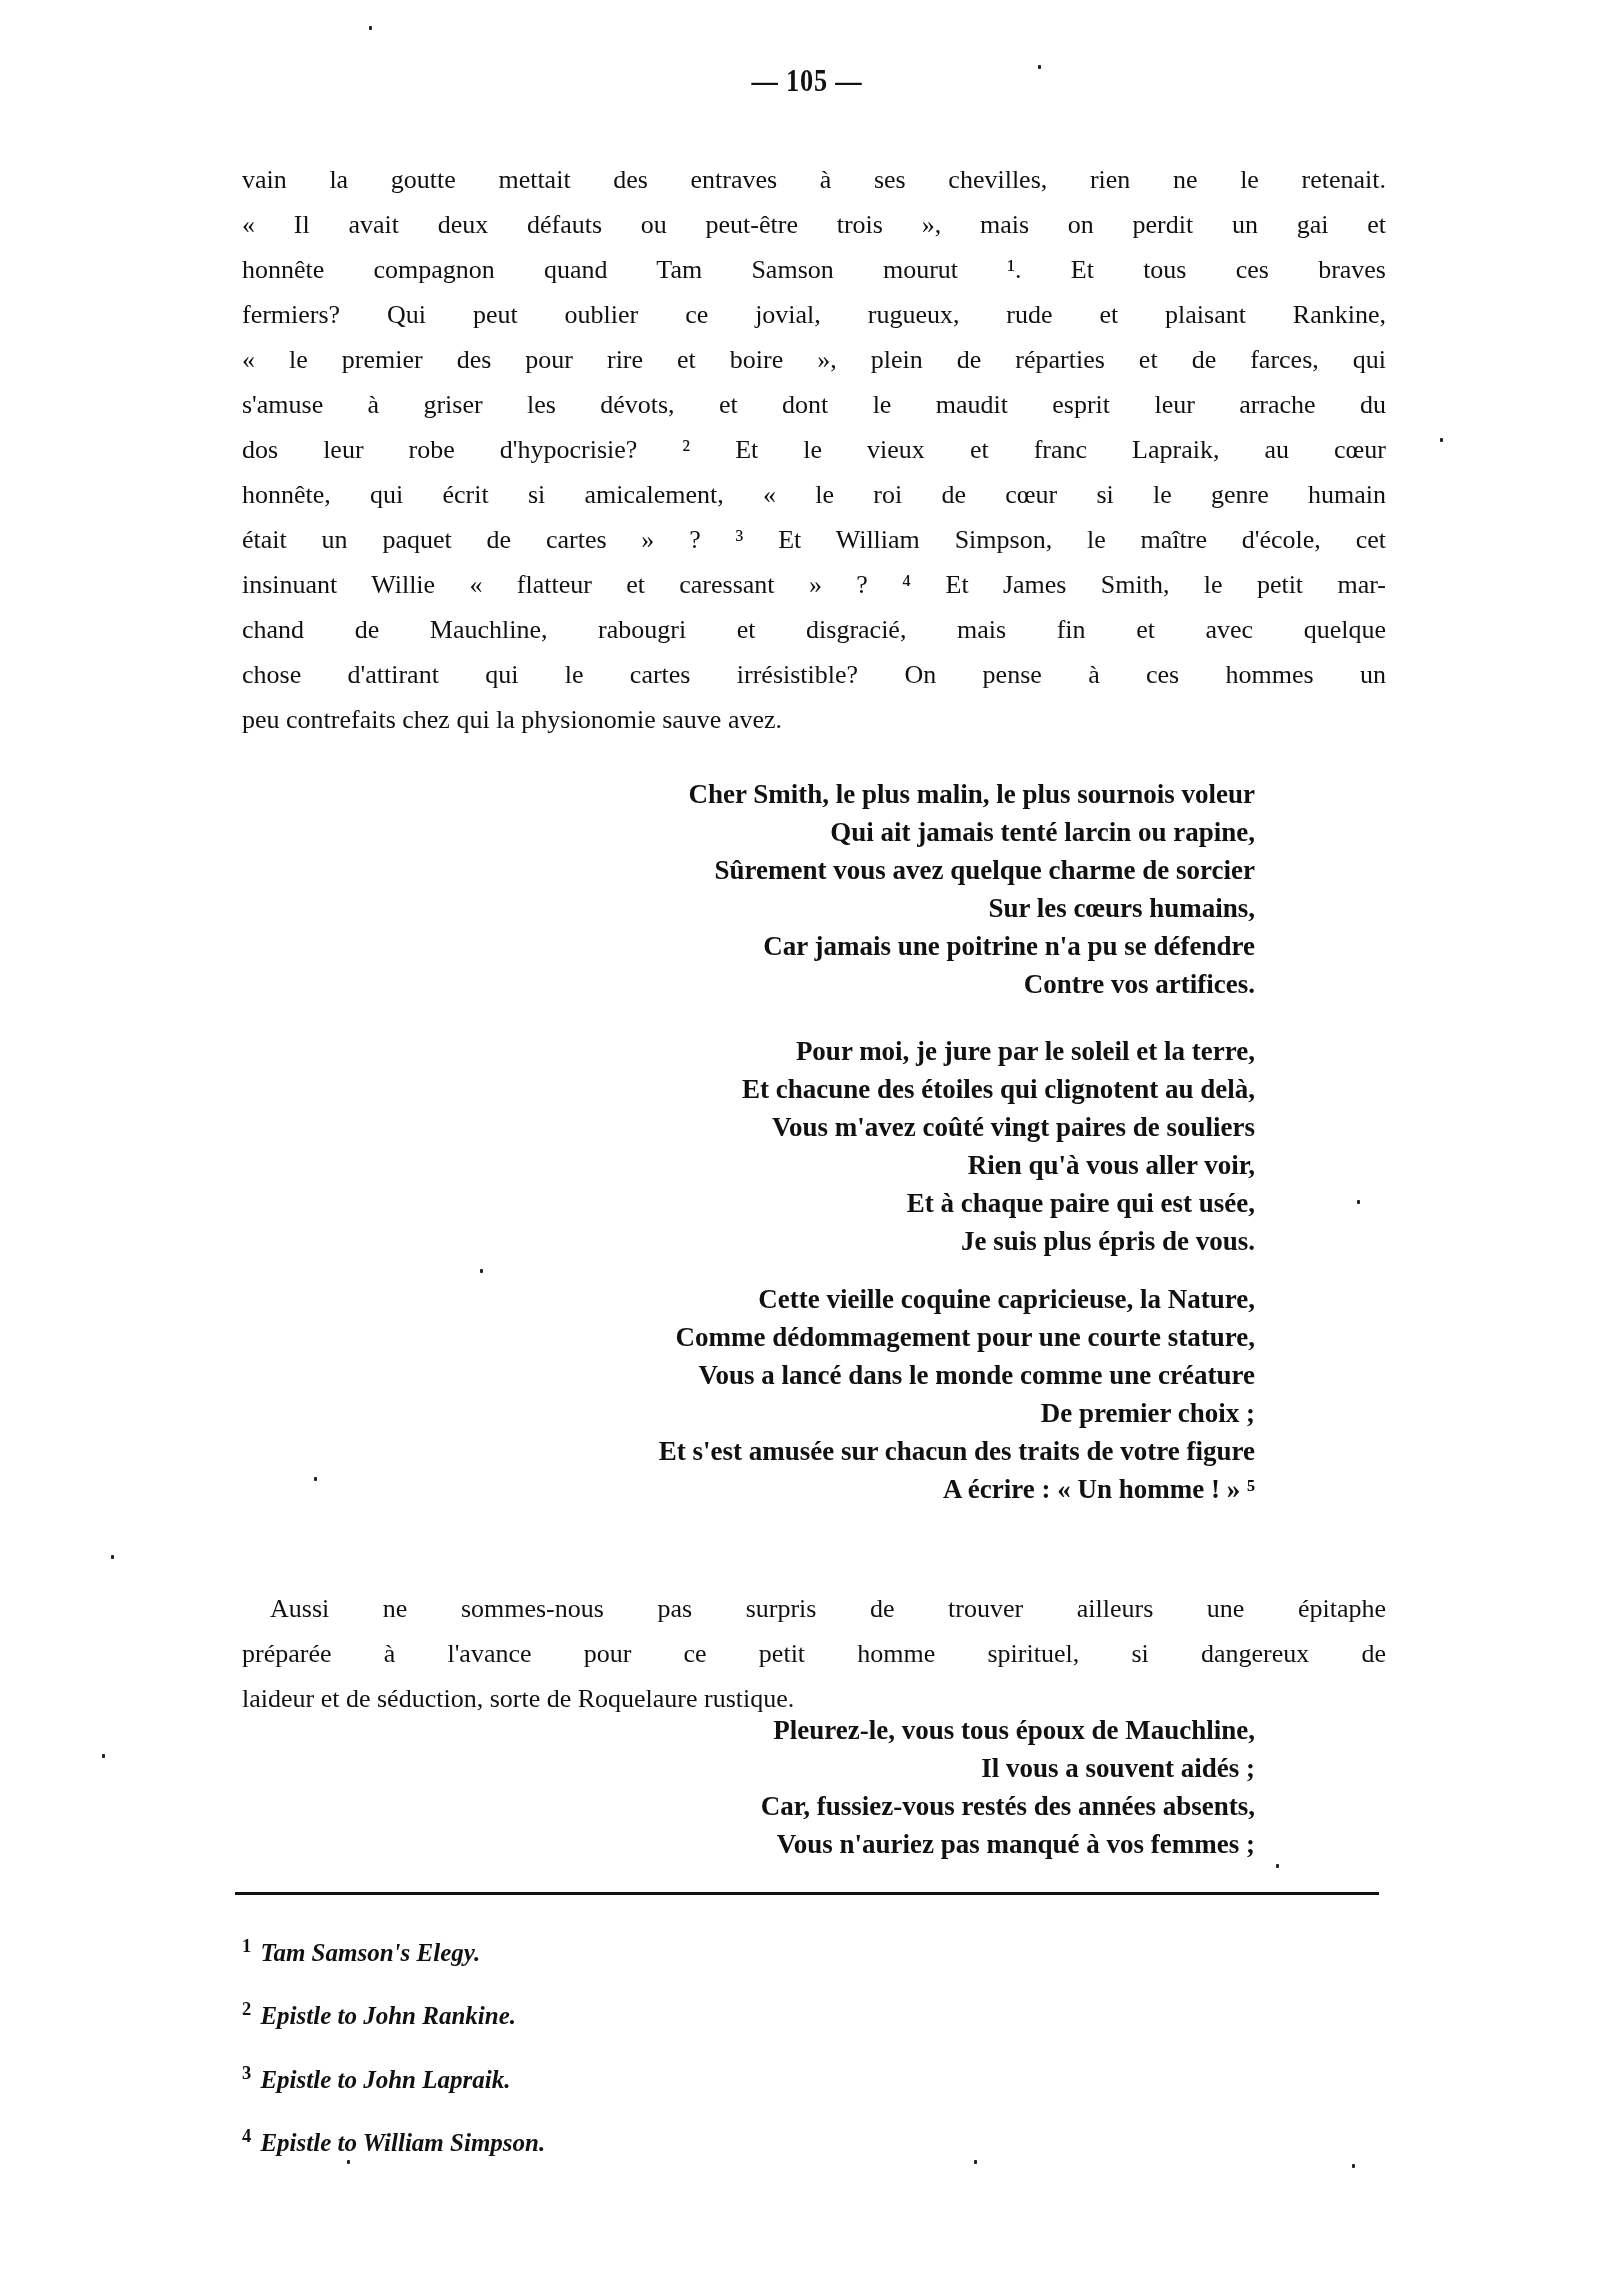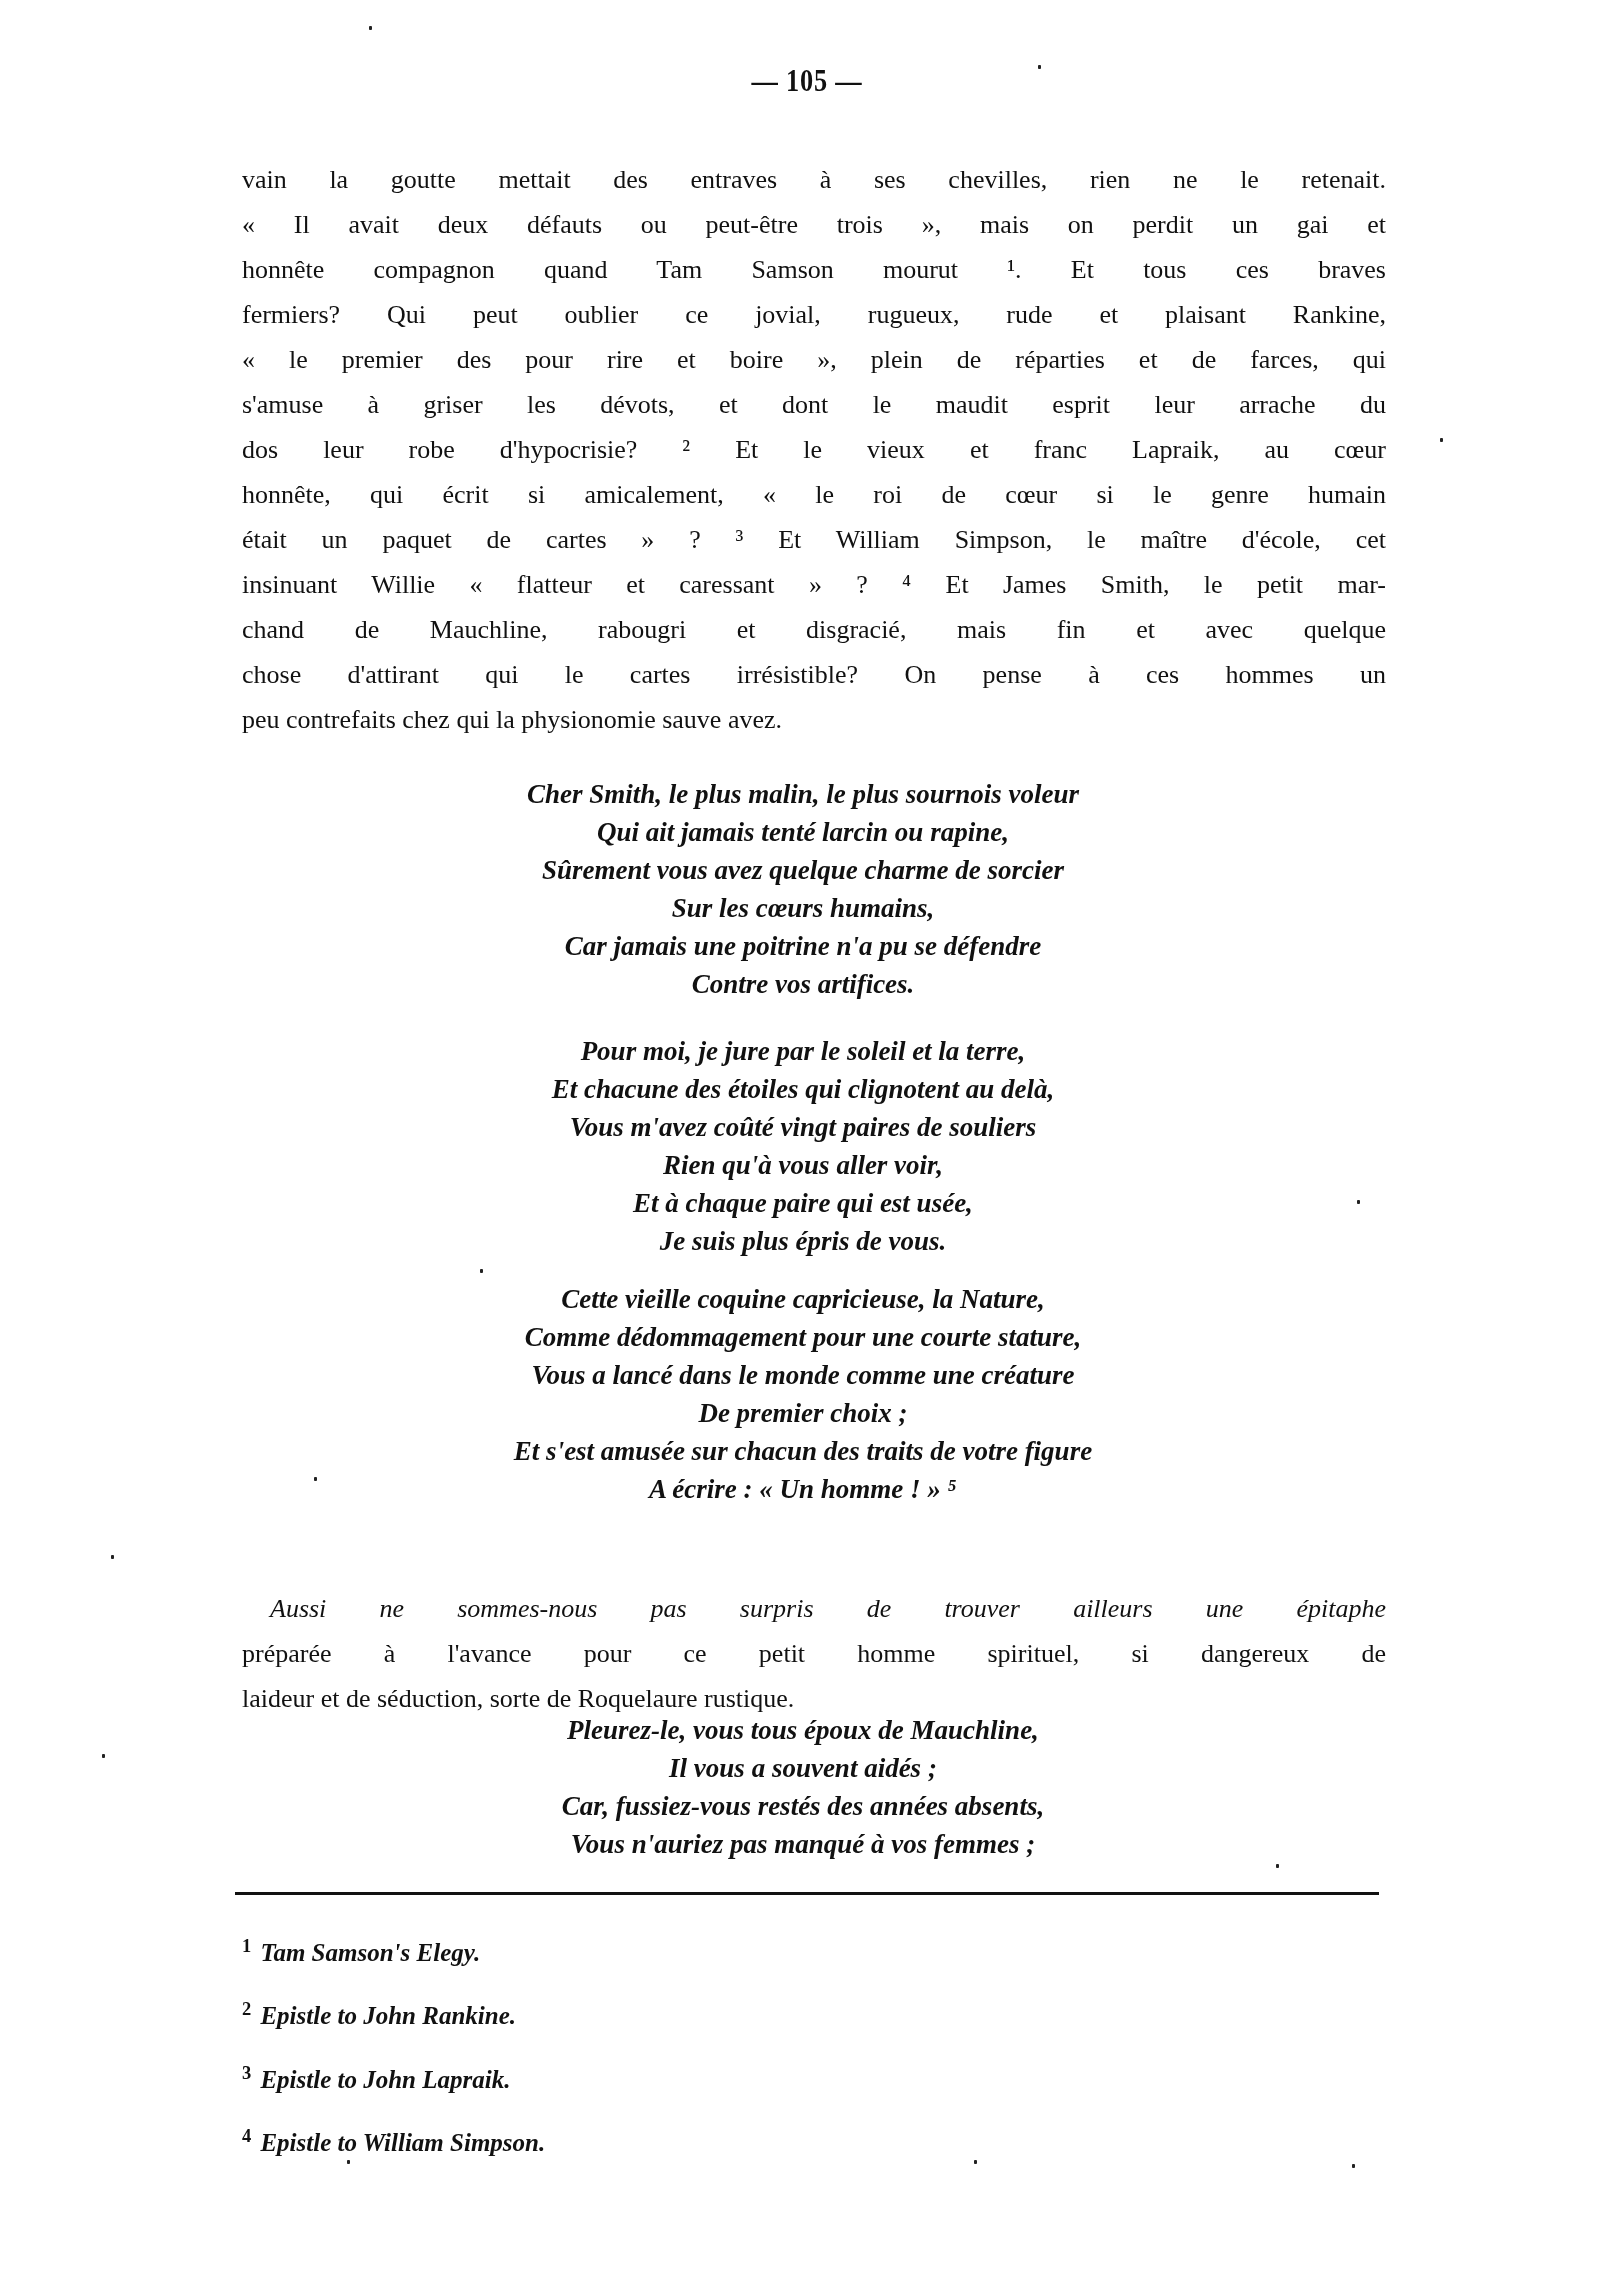--- a/index.html
+++ b/index.html
@@ -12,24 +12,24 @@
     font-size: 31px; font-weight: bold; letter-spacing: 0.9px; transform: scaleX(0.85);
   }
   .prose {
     position: absolute; left: 242px; width: 1144px;
     font-size: 26px; line-height: 45px; text-align: justify;
   }
   .prose .line { display: block; white-space: nowrap; text-align-last: justify; text-align: justify; }
   .prose .line.last { text-align-last: left; }
   .prose.p1 { top: 157px; }
   .prose.p2 { top: 1586px; }
-  .prose .indent { padding-left: 28px; font-style: italic; }
+  .prose .indent { padding-left: 28px; }
   .stanza {
-    position: absolute; left: 351px; width: 904px; text-align: center;
-    font-size: 27px; font-weight: bold; line-height: 38px; font-style: italic;
+    position: absolute; left: 351px; width: 904px; text-align: right;
+    font-size: 27px; font-weight: bold; line-height: 38px;
   }
   .stanza .line { display: block; white-space: nowrap; }
   .stanza.s1 { top: 775px; }
   .stanza.s2 { top: 1032px; }
   .stanza.s3 { top: 1280px; }
   .stanza.s4 { top: 1711px; }
   .footnote-rule {
     position: absolute; left: 235px; top: 1892px; width: 1144px; height: 0;
     border-top: 3.7px solid #111111;
   }

